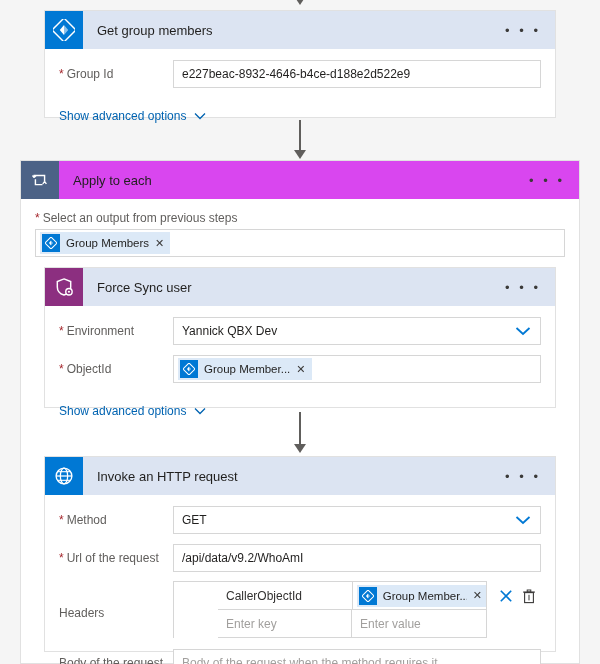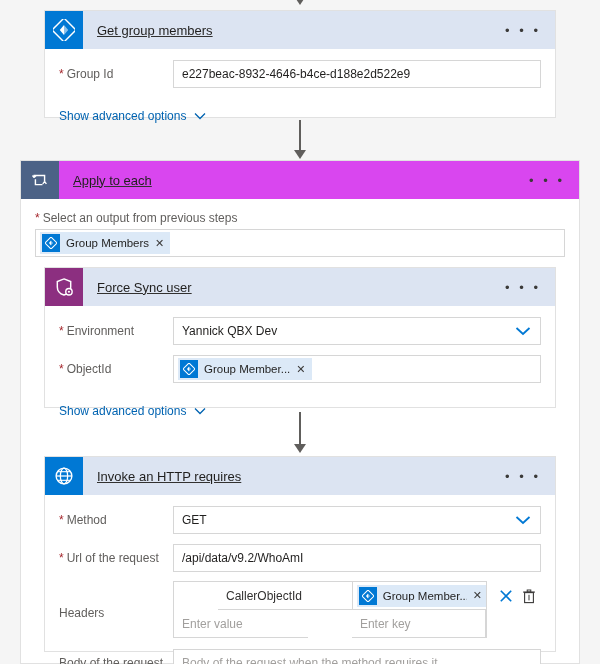--- a/index.html
+++ b/index.html
@@ -55,21 +55,20 @@
     background: #ffffff;
     border: 1px solid #e1e1e1;
     box-sizing: border-box;
   }
   .card-header {
     height: 38px;
     background: #dce4f2;
     display: flex;
     align-items: center;
     position: relative;
-    text-decoration: underline;
   }
   .card-header.plain { background: #d946ef; }
 
   .icon-tile {
     width: 38px;
     height: 38px;
     flex: 0 0 38px;
     display: flex;
     align-items: center;
     justify-content: center;
@@ -387,21 +386,21 @@
   <div class="card-header">
     <div class="icon-tile tile-blue">
       <svg width="22" height="22" viewBox="0 0 24 24" aria-hidden="true">
         <circle cx="12" cy="12" r="8.6" fill="none" stroke="#ffffff" stroke-width="1.5"></circle>
         <ellipse cx="12" cy="12" rx="4" ry="8.6" fill="none" stroke="#ffffff" stroke-width="1.4"></ellipse>
         <line x1="3.4" y1="12" x2="20.6" y2="12" stroke="#ffffff" stroke-width="1.4"></line>
         <line x1="4.6" y1="7.3" x2="19.4" y2="7.3" stroke="#ffffff" stroke-width="1.2"></line>
         <line x1="4.6" y1="16.7" x2="19.4" y2="16.7" stroke="#ffffff" stroke-width="1.2"></line>
       </svg>
     </div>
-    <span class="card-title">Invoke an HTTP requires</span>
+    <span class="card-title">Invoke an HTTP request</span>
     <span class="ellipsis">• • •</span>
   </div>
   <div class="card-body" style="padding-top:10px;">
 
     <div class="row">
       <span class="label req">Method</span>
       <div class="field with-chev">
         <span>GET</span>
         <span class="chev">
           <svg width="16" height="10" viewBox="0 0 16 10">
@@ -434,25 +433,25 @@
                     <path d="M12 7 L12 17 L8 12 Z" fill="#ffffff"></path>
                     <path d="M12 7 L12 17 L16 12 Z" fill="#ffffff" opacity="0.55"></path>
                   </svg>
                 </span>
                 <span class="token-label">Group Member...</span>
                 <span class="token-x">✕</span>
               </span>
             </div>
           </div>
           <div class="hdr-row">
+            <div class="hdr-cell left">
+              <span class="placeholder">Enter key</span>
+            </div>
             <div class="hdr-cell">
               <span class="placeholder">Enter value</span>
-            </div>
-            <div class="hdr-cell left">
-              <span class="placeholder">Enter key</span>
             </div>
           </div>
         </div>
         <div class="hdr-actions">
           <span class="act-icon">
             <svg width="14" height="14" viewBox="0 0 14 14">
                 <path d="M1.8 1.8 L12.2 12.2 M12.2 1.8 L1.8 12.2" stroke="#0078d4" stroke-width="1.6" fill="none"></path>
               </svg>
           </span>
           <span class="act-icon">

